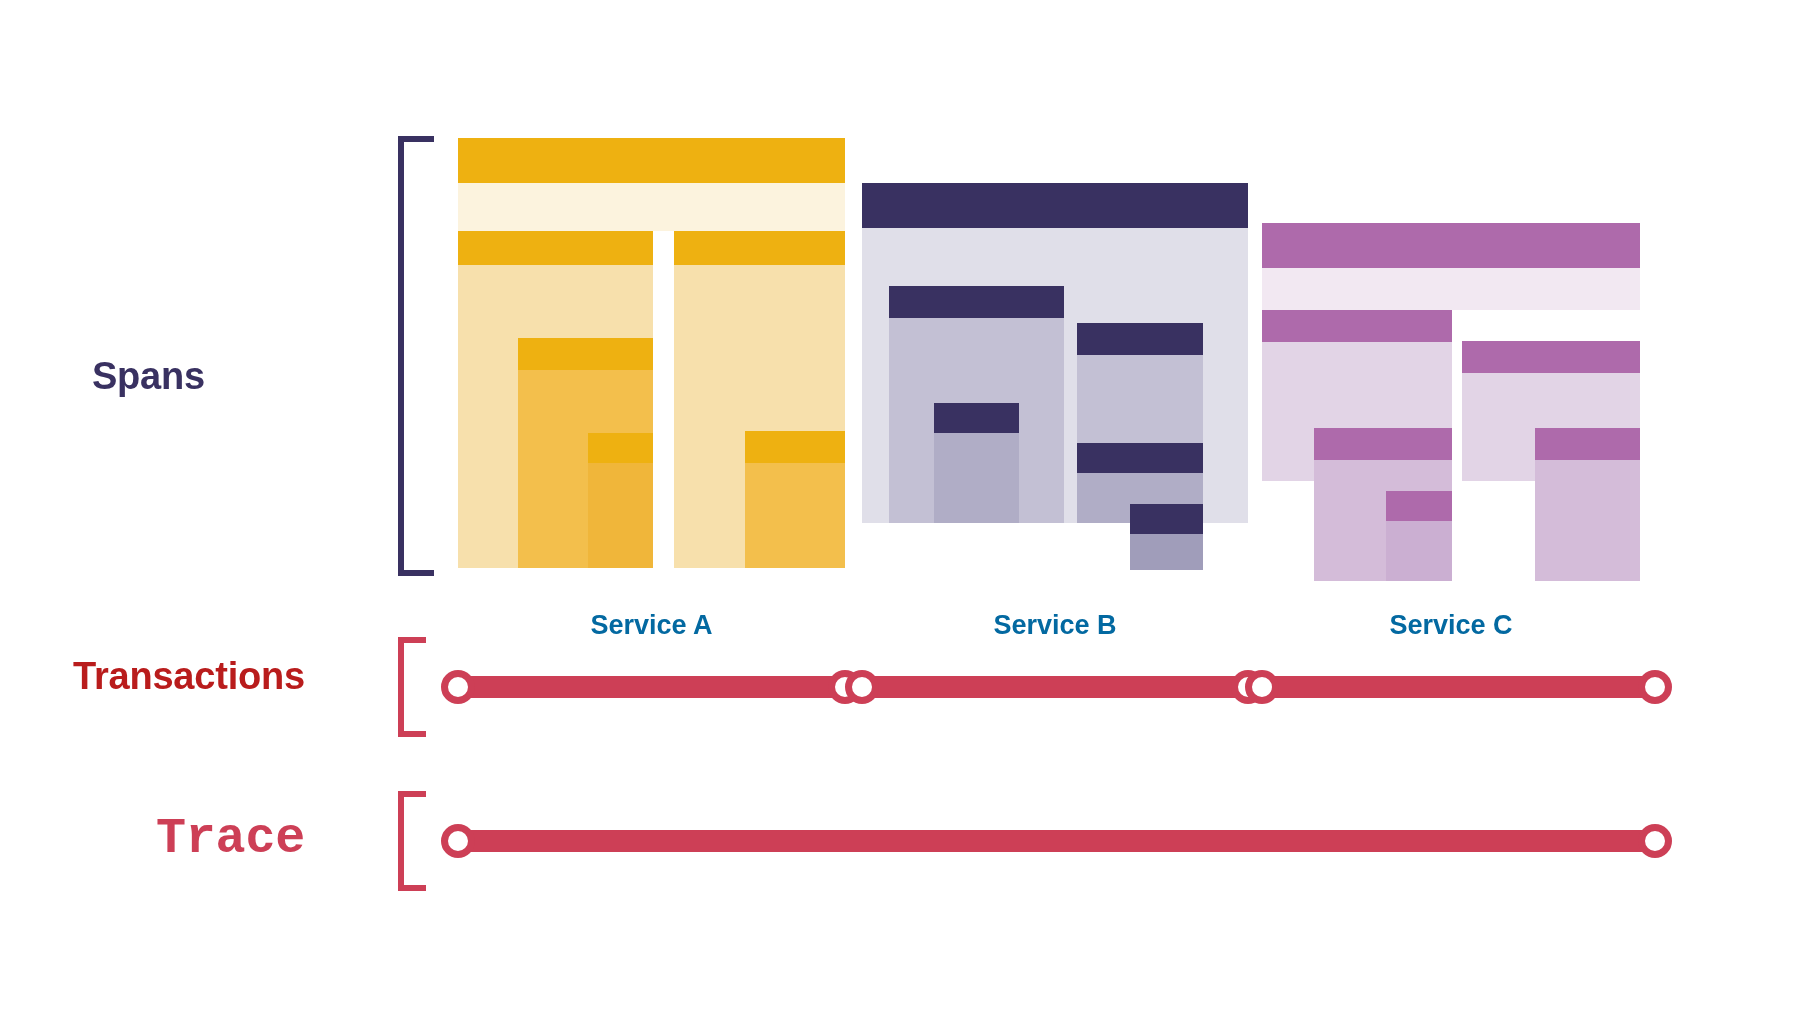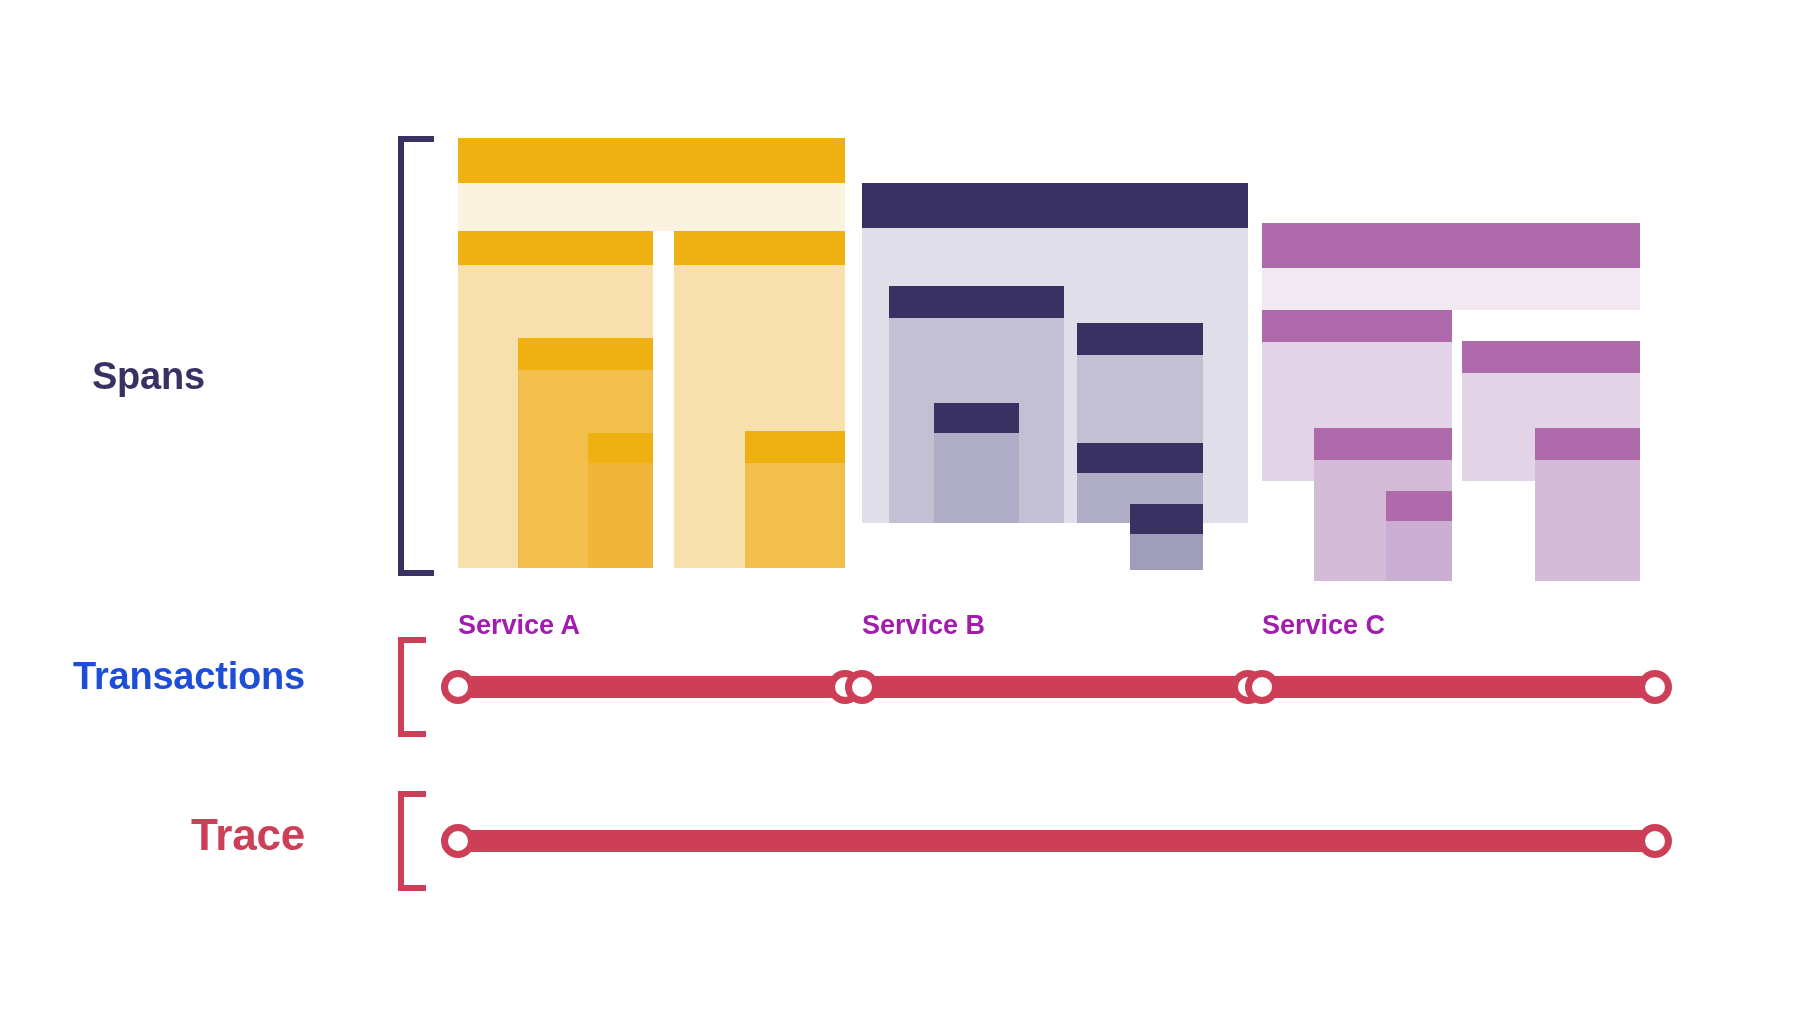--- a/index.html
+++ b/index.html
@@ -12,24 +12,24 @@
 
   
   .row-label{
     position:absolute;font-weight:bold;white-space:nowrap;
     text-align:center;letter-spacing:-0.2px;
   }
   #label-spans{
     right:1595px; top:355px; font-size:38px; color:#393161;
   }
   #label-transactions{
-    right:1495px; top:655px; font-size:38px; color:#1d4ed8;
+    right:1495px; top:655px; font-size:38px; color:#b91c1c;
   }
   #label-trace{
-    right:1495px; top:810px; font-size:44px; color:#cd3f56;
+    right:1495px; top:810px; font-size:50px; color:#cd3f56;font-family:Liberation Mono, monospace;
   }
 
   
   .bracket{position:absolute;box-sizing:border-box;}
   #bracket-spans{
     left:398px; top:136px; width:36px; height:440px;
     border:6px solid #393161; border-right:none;
   }
   #bracket-transactions{
     left:398px; top:637px; width:28px; height:100px;
@@ -39,22 +39,22 @@
     left:398px; top:791px; width:28px; height:100px;
     border:6px solid #cd3f56; border-right:none;
   }
 
   
   .service-col{position:absolute;}
   .span-bar{position:absolute;box-sizing:border-box;}
 
   
   .service-label{
-    position:absolute;font-size:27px;font-weight:bold;color:#a21caf;
-    white-space:nowrap;text-align:left;
+    position:absolute;font-size:27px;font-weight:bold;color:#0369a1;
+    white-space:nowrap;text-align:center;
   }
 
   
   .tl-line{position:absolute;height:22px;border-radius:2px;background:#cd3f56;}
   .tl-dot{
     position:absolute;width:34px;height:34px;border-radius:50%;
     border:7px solid #cd3f56;background:#ffffff;box-sizing:border-box;
   }
 </style>
 </head>

